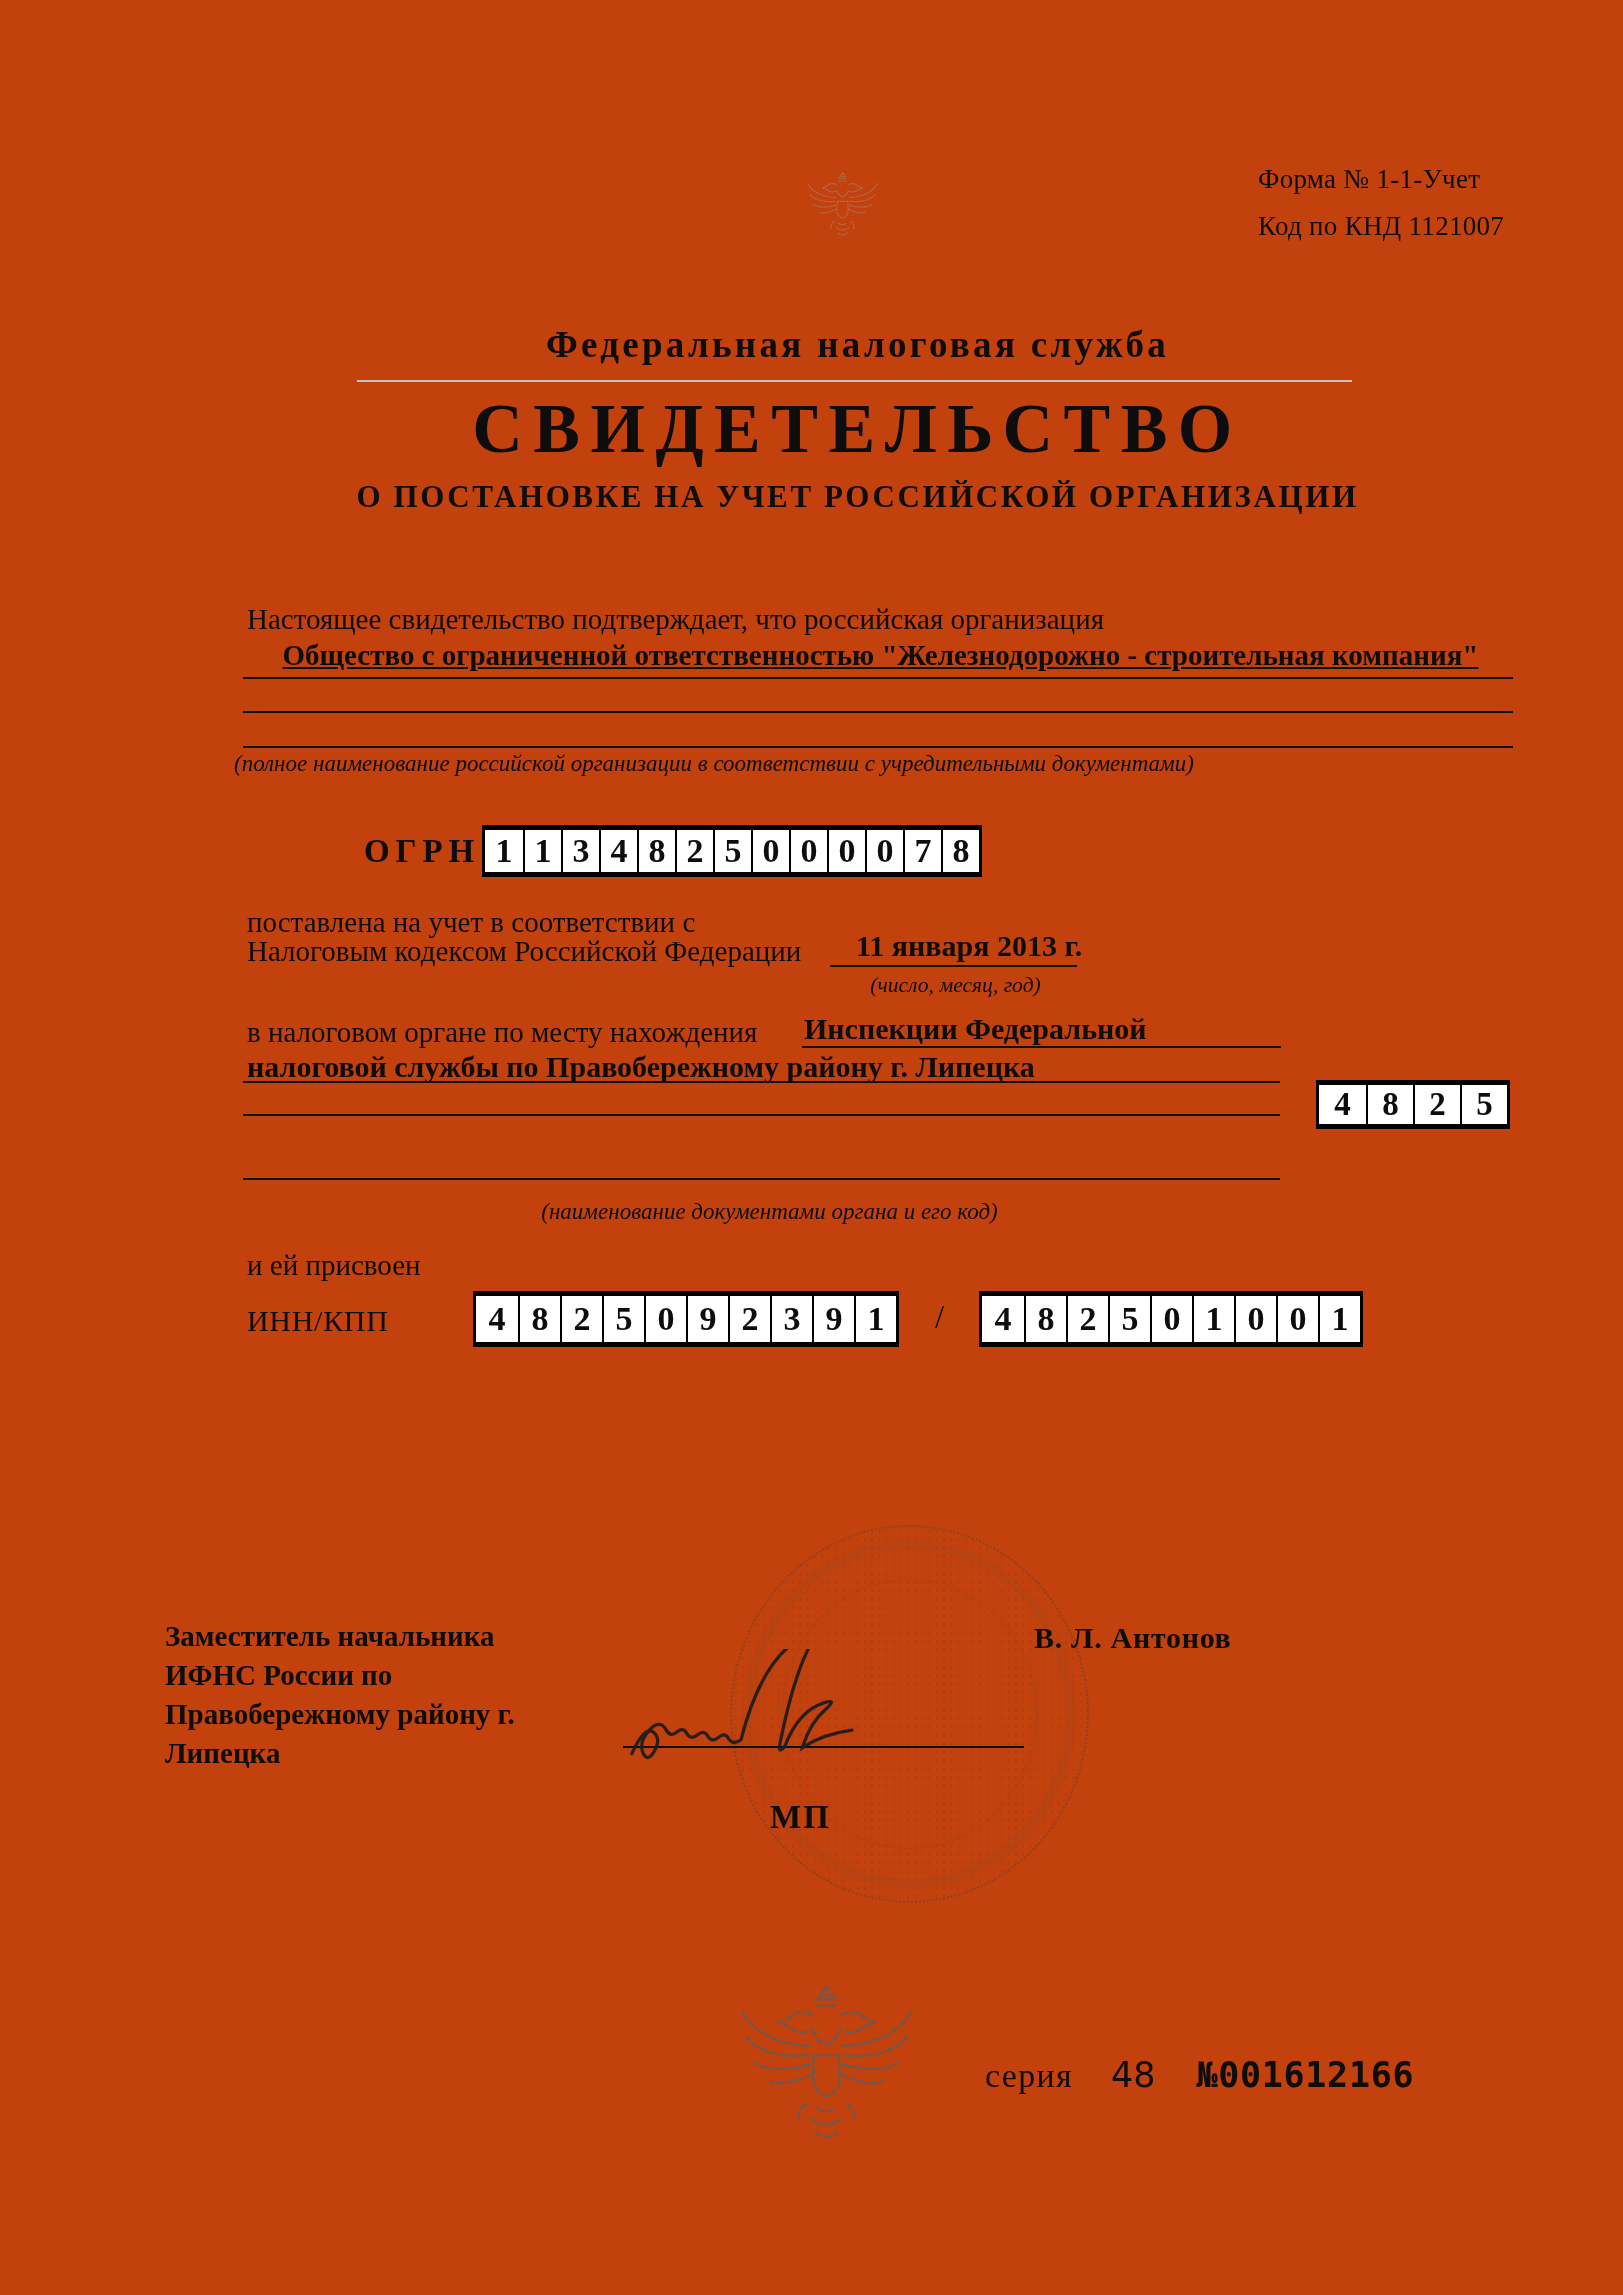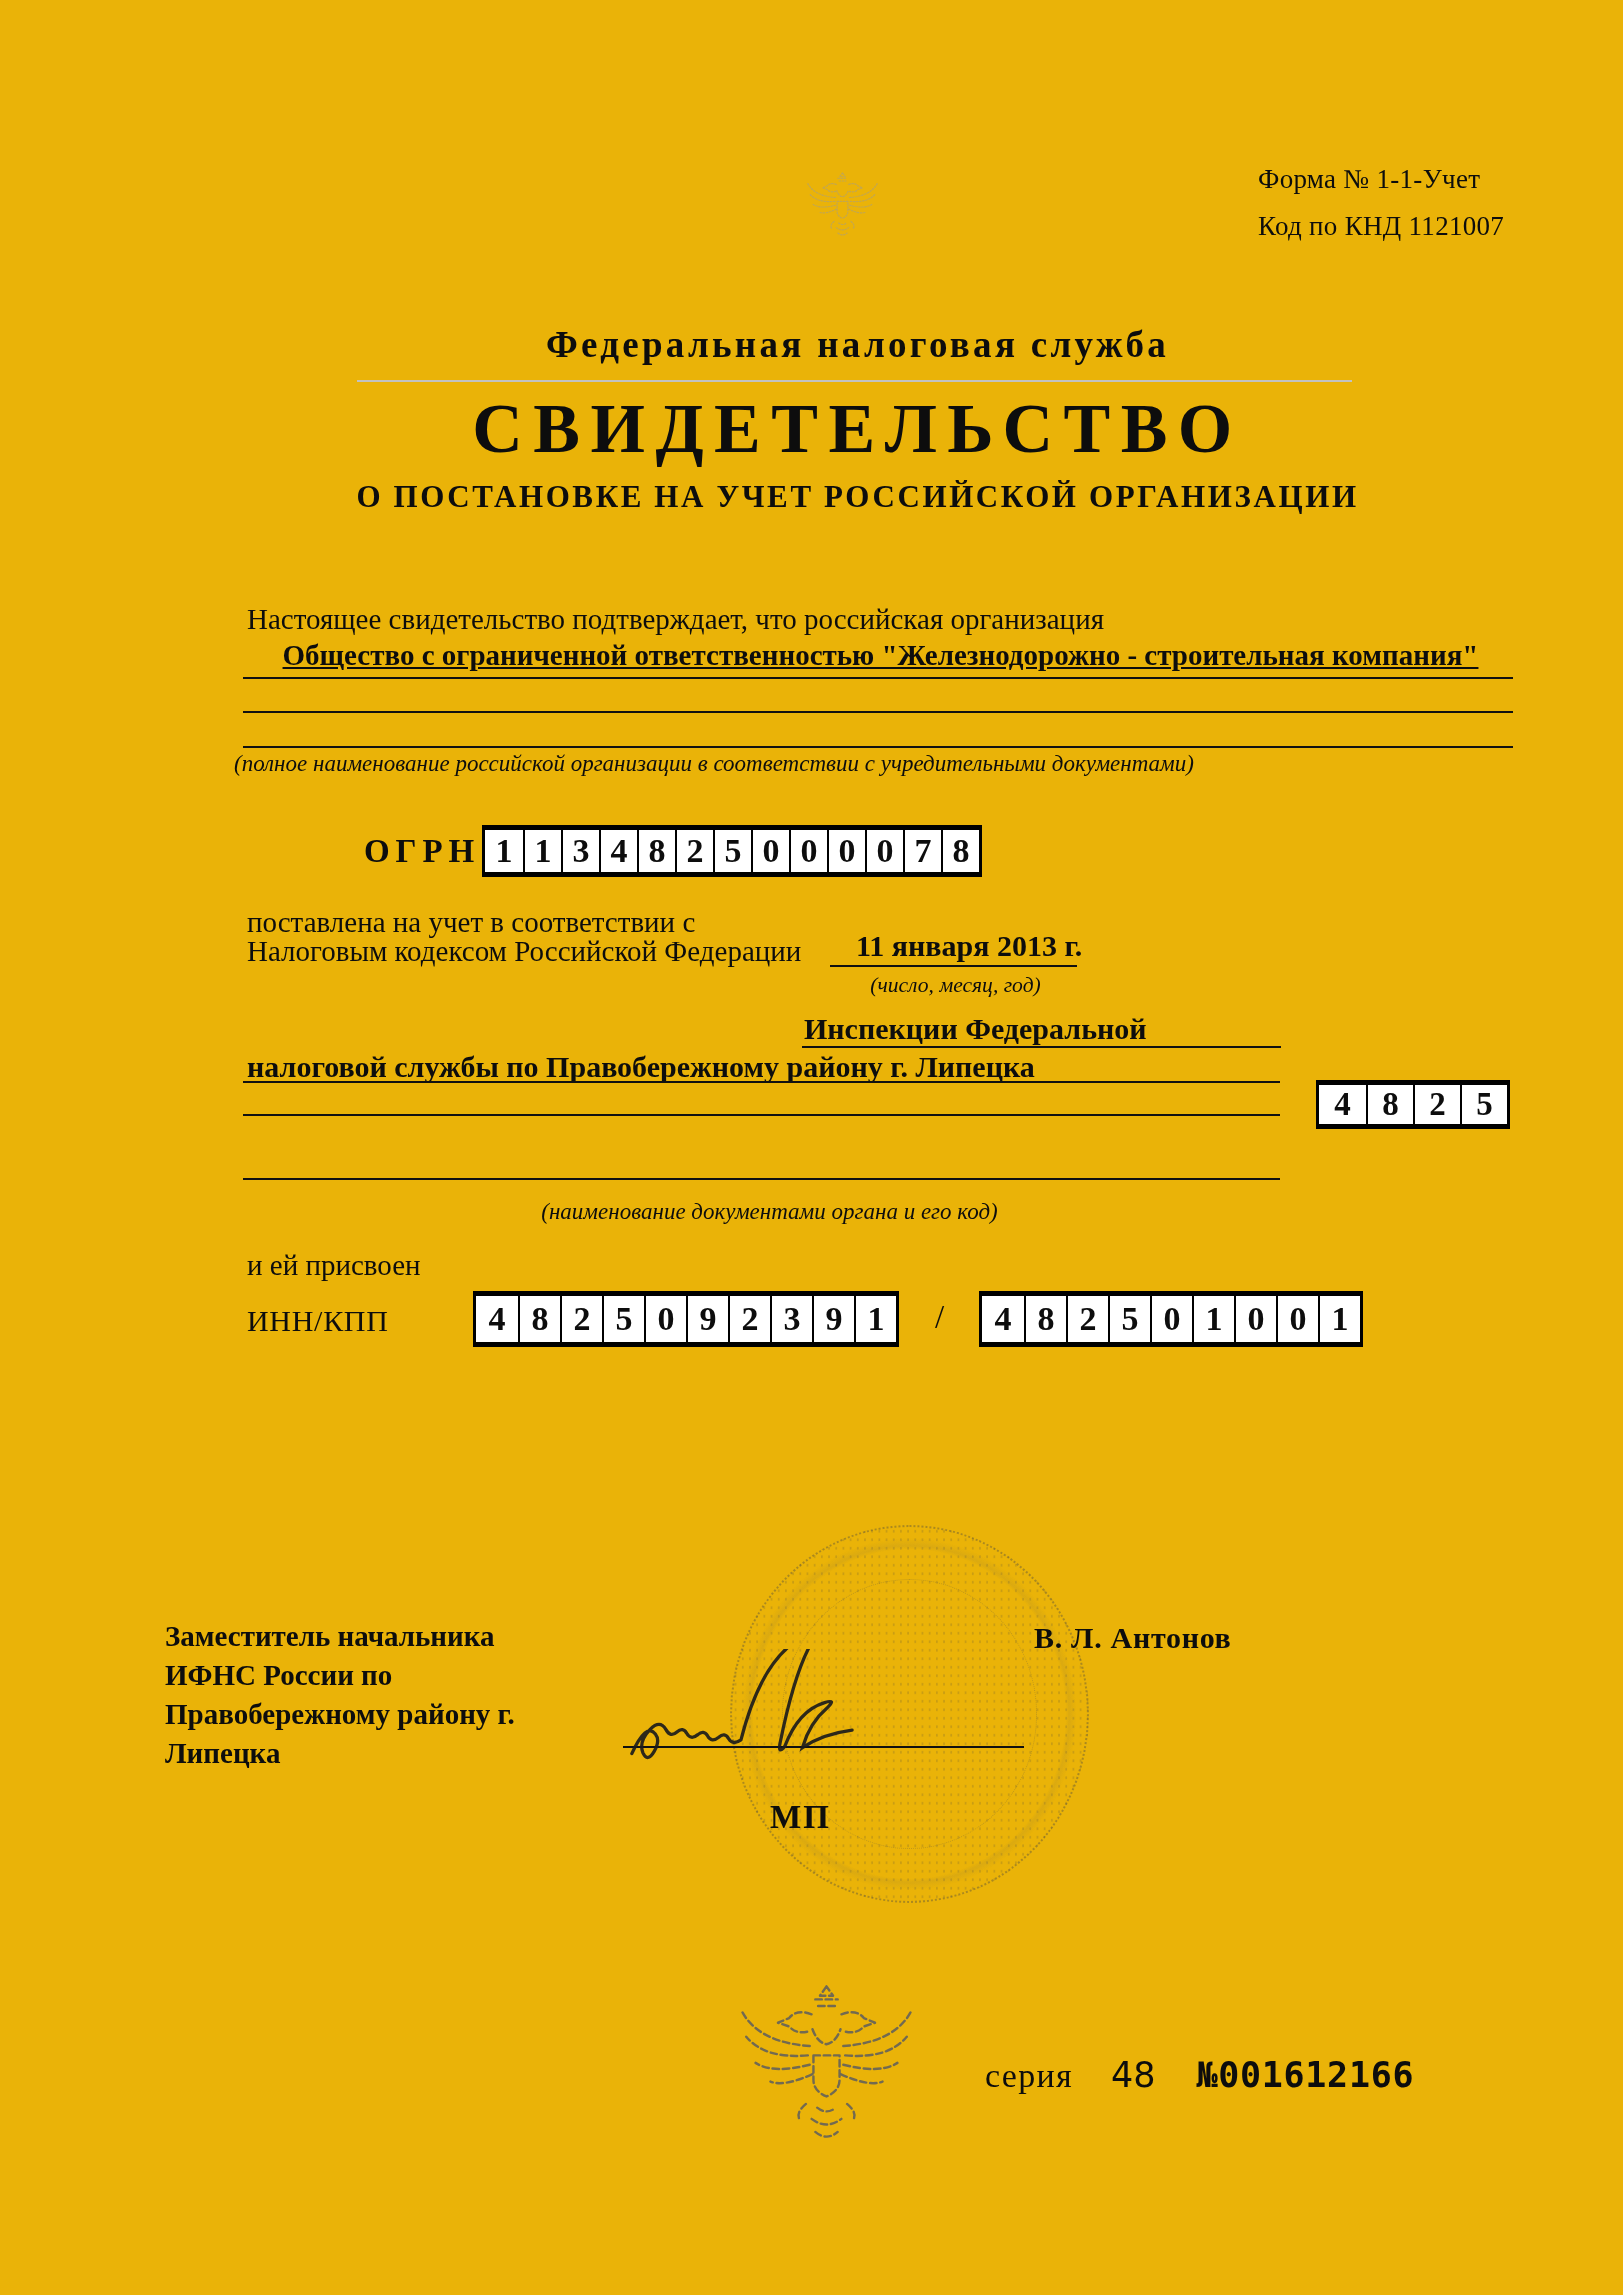--- a/index.html
+++ b/index.html
@@ -1,19 +1,19 @@
 <!DOCTYPE html>
 <html style="font-size:10.5px"><head>
 <meta charset="utf-8">
 <style>
   * { margin:0; padding:0; box-sizing:border-box; }
   html,body { background:#e8e8e8; }
   .page {
     position:relative; width:1623px; height:2295px; margin:0 auto;
-    background:#eab308; color:#0d0d0d;
+    background:#c2410c; color:#0d0d0d;
     font-family:"Liberation Serif", serif;
     overflow:hidden;
   }
   .abs { position:absolute; }
 
   
   .form-info { top:156px; left:1258px; font-size:27px; line-height:1.75; letter-spacing:0.3px; }
 
   
   .top-emblem  { top:169px; left:800px; width:85px; height:81px; opacity:.5; }
@@ -158,20 +158,21 @@
       <span class="digit-cell">7</span>
       <span class="digit-cell">8</span>
     </div>
 
   <div class="abs t registered">поставлена на учет в соответствии с</div>
   <div class="abs t taxcode">Налоговым кодексом Российской Федерации</div>
   <div class="abs date-val">11 января 2013 г.</div>
   <div class="abs rule date-rule"></div>
   <div class="abs caption cap-date">(число, месяц, год)</div>
 
+  <div class="abs t office-pre">в налоговом органе по месту нахождения</div>
   <div class="abs office-l1">Инспекции Федеральной</div>
   <div class="abs rule office-rule1"></div>
   <div class="abs office-l2">налоговой службы по Правобережному району г. Липецка</div>
   <div class="abs rule office-rule2"></div>
   <div class="abs rule office-rule3"></div>
   <div class="abs rule office-rule4"></div>
   <div class="abs digit-row code-boxes">
       <span class="digit-cell">4</span>
       <span class="digit-cell">8</span>
       <span class="digit-cell">2</span>

